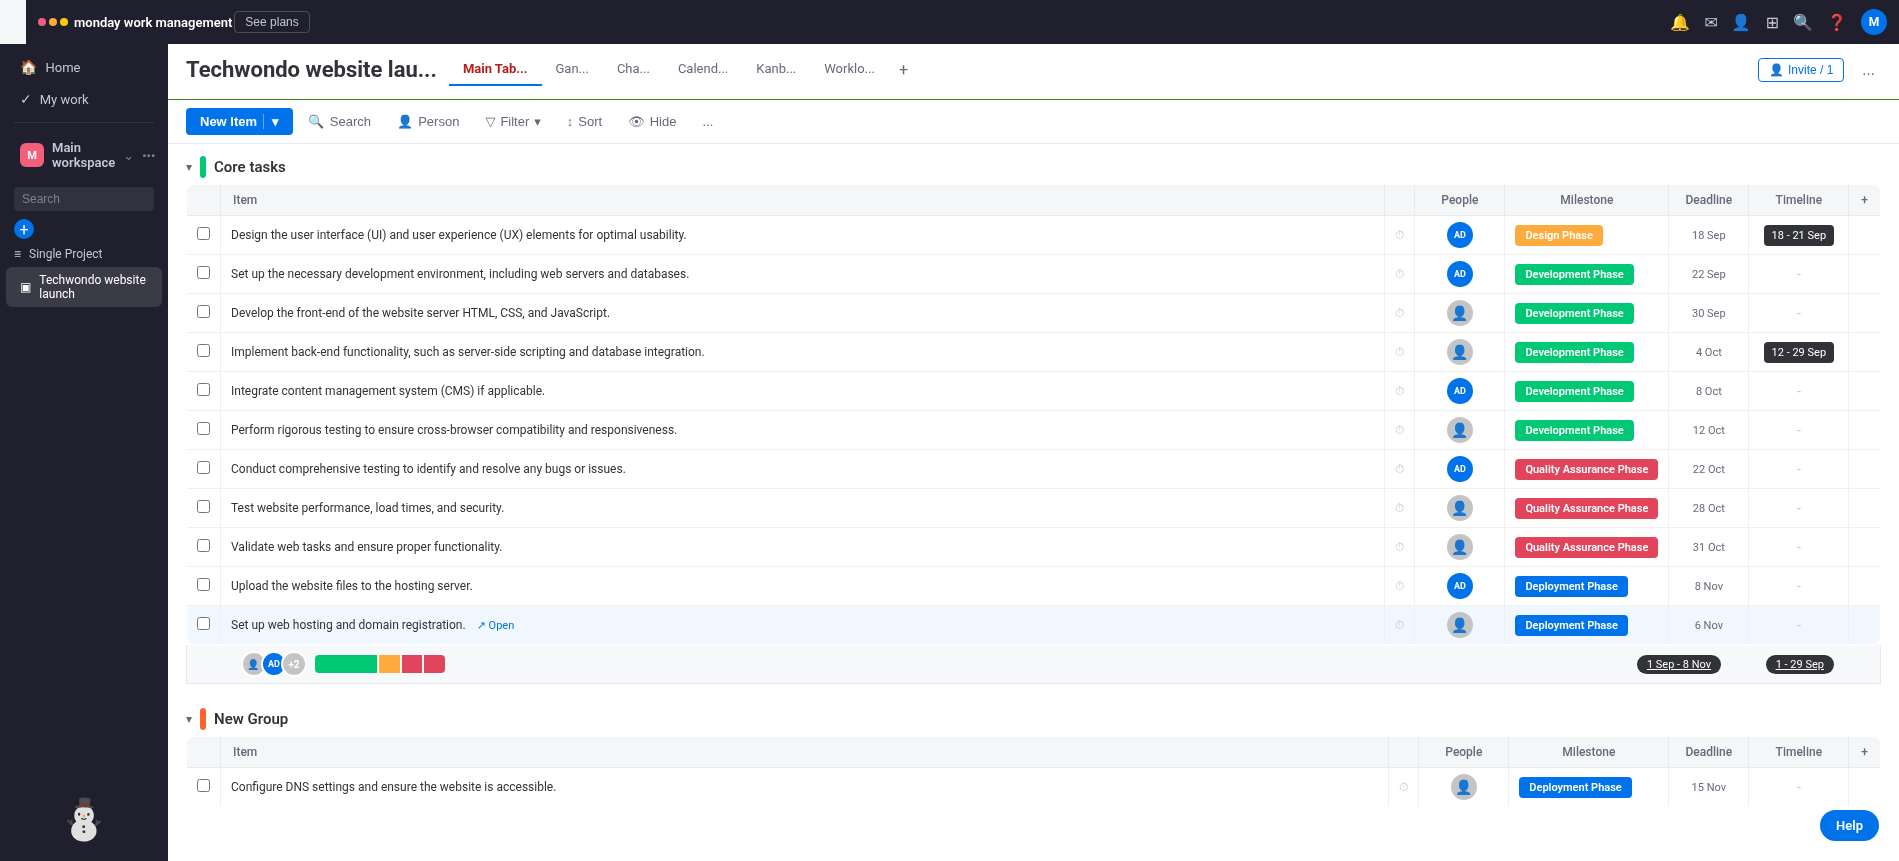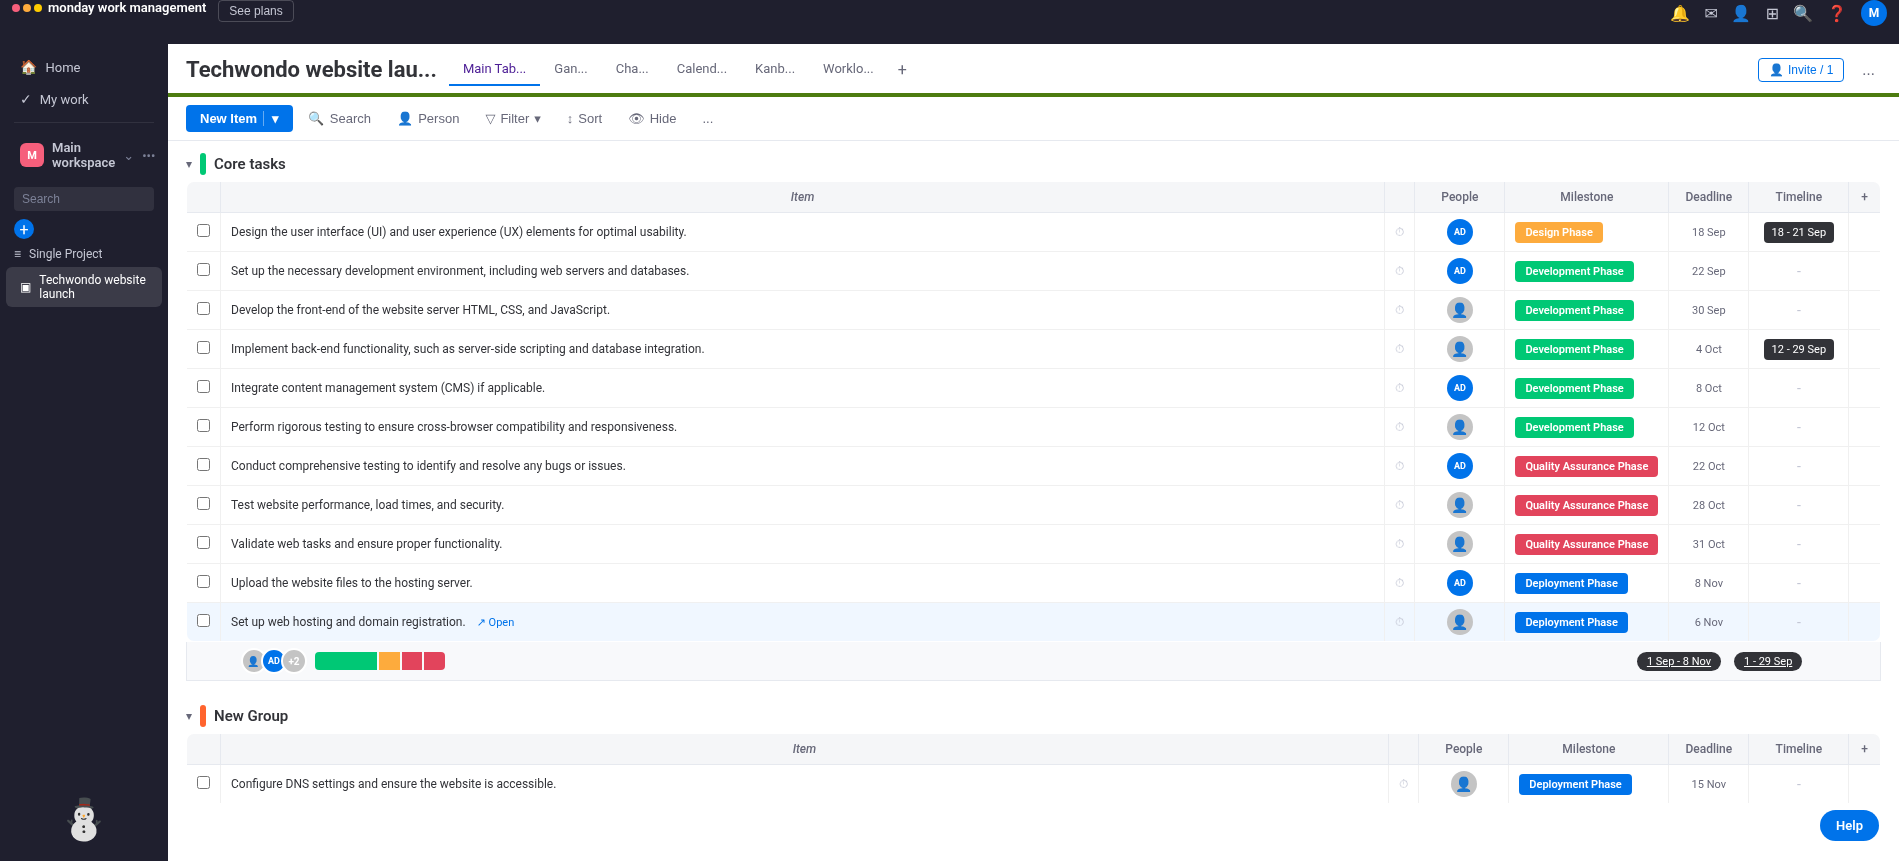--- a/index.html
+++ b/index.html
@@ -1,19 +1,19 @@
 <!DOCTYPE html>
 <html><head>
   <meta charset="utf-8">
   <style>
     * { box-sizing: border-box; margin: 0; padding: 0; }
     body { font-family: -apple-system, BlinkMacSystemFont, 'Segoe UI', Roboto, sans-serif; font-size: 13px; background: #f5f6f8; color: #323338; overflow: hidden; }
 
     
-    .top-bar { height: 44px; background: #1f1f2e; display: flex; align-items: flex-start; padding: 0 12px; gap: 12px; }
+    .top-bar { height: 44px; background: #1f1f2e; display: flex; align-items: center; padding: 0 12px; gap: 2px; margin-left: 26px; }
     .monday-logo { display: flex; align-items: center; gap: 6px; color: #fff; font-size: 13px; font-weight: 600; }
     .logo-dots { display: flex; gap: 3px; }
     .logo-dot { width: 8px; height: 8px; border-radius: 50%; }
     .logo-dot.red { background: #f65f7c; }
     .logo-dot.orange { background: #fdab3d; }
     .logo-dot.yellow { background: #ffcb00; }
     .see-plans-btn { background: transparent; border: 1px solid #fff3; color: #c5c7d4; font-size: 12px; padding: 3px 10px; border-radius: 4px; cursor: pointer; }
     .top-bar-right { margin-left: auto; display: flex; align-items: center; gap: 14px; }
     .top-bar-icon { color: #c5c7d4; font-size: 16px; cursor: pointer; }
 
@@ -32,26 +32,26 @@
     .sidebar-search input { width: 100%; background: #ffffff15; border: none; border-radius: 4px; color: #c5c7d4; padding: 5px 8px; font-size: 12px; outline: none; }
     .sidebar-search input::placeholder { color: #7c8197; }
     .sidebar-project { display: flex; align-items: center; gap: 8px; padding: 6px 14px; cursor: pointer; font-size: 12px; color: #c5c7d4; }
     .sidebar-project.active { background: #ffffff20; border-radius: 6px; margin: 0 6px; color: #fff; }
     .sidebar-divider { border-top: 1px solid #ffffff15; margin: 6px 14px; }
 
     
     .main-content { flex: 1; display: flex; flex-direction: column; overflow: hidden; background: #fff; }
 
     
-    .project-header { padding: 8px 18px 0; border-bottom: 4px solid #4d7c0f; }
+    .project-header { padding: 8px 18px 6px; border-bottom: 1px solid #4d7c0f; }
     .project-title-row { display: flex; align-items: center; gap: 12px; padding-bottom: 6px; }
     .project-title { font-size: 22px; font-weight: 700; color: #323338; }
     .tabs-row { display: flex; align-items: center; gap: 0; }
     .tab { padding: 8px 14px; font-size: 13px; color: #676879; cursor: pointer; border-bottom: 2px solid transparent; white-space: nowrap; }
-    .tab.active { color: #4c1d95; border-bottom-color: #0073ea; font-weight: 400; text-align: right; }
+    .tab.active { color: #b91c1c; border-bottom-color: #0073ea; font-weight: 700; text-align: right; }
     .add-tab-btn { padding: 8px 10px; color: #676879; cursor: pointer; font-size: 16px; }
     .invite-btn { margin-left: auto; background: transparent; border: 1px solid #0073ea; color: #0073ea; font-size: 12px; padding: 4px 10px; border-radius: 4px; cursor: pointer; display: flex; align-items: center; gap: 4px; }
     .more-btn { color: #676879; cursor: pointer; font-size: 16px; padding: 4px 6px; }
 
     
     .toolbar { display: flex; align-items: center; gap: 6px; padding: 8px 18px; border-bottom: 1px solid #e6e9ef; background: #fff; }
     .new-item-btn { background: #0073ea; color: #fff; border: none; border-radius: 4px; padding: 6px 14px; font-size: 13px; font-weight: 600; cursor: pointer; display: flex; align-items: center; gap: 6px; }
     .new-item-btn .arrow { border-left: 1px solid rgba(255,255,255,0.4); padding-left: 8px; }
     .toolbar-btn { display: flex; align-items: center; gap: 5px; padding: 5px 10px; border-radius: 4px; cursor: pointer; color: #676879; font-size: 13px; background: transparent; border: none; }
 
@@ -63,21 +63,21 @@
     .group-header { display: flex; align-items: center; gap: 8px; margin-bottom: 6px; }
     .group-color-bar { width: 6px; height: 22px; border-radius: 3px; }
     .group-color-bar.green { background: #00c875; }
     .group-color-bar.orange { background: #ff642e; }
     .group-expand-btn { color: #676879; cursor: pointer; font-size: 12px; }
     .group-title { font-size: 15px; font-weight: 600; color: #323338; }
 
     
     .task-table { width: 100%; border-collapse: collapse; border: 1px solid #e6e9ef; border-radius: 8px; overflow: hidden; }
     .task-table th { background: #f5f6f8; color: #676879; font-size: 12px; font-weight: 500; padding: 8px 12px; text-align: center; border-bottom: 1px solid #e6e9ef; border-right: 1px solid #e6e9ef; }
-    .task-table th.item-col { text-align: center; font-style: italic; }
+    .task-table th.item-col { text-align: left; }
     .task-table td { padding: 6px 10px; border-bottom: 1px solid #f0f0f0; border-right: 1px solid #f0f0f0; font-size: 12px; vertical-align: middle; }
     .task-table tr:last-child td { border-bottom: none; }
     .task-table .item-cell { color: #323338; }
     .task-table .people-cell { text-align: center; }
     .task-table .milestone-cell { text-align: left; }
     .task-table .deadline-cell { text-align: center; color: #676879; font-size: 11px; }
     .task-table .timeline-cell { text-align: center; }
     .checkbox-cell { width: 32px; text-align: center; }
 
     
@@ -451,21 +451,21 @@
             <div class="summary-bar">
               <div class="summary-bar-seg" style="background:#00c875; flex:3;"></div>
               <div class="summary-bar-seg" style="background:#fdab3d; flex:1;"></div>
               <div class="summary-bar-seg" style="background:#e2445c; flex:1;"></div>
               <div class="summary-bar-seg" style="background:#e2445c; flex:1;"></div>
             </div>
           </div>
           <div style="width:90px; text-align:center;">
             <span class="footer-date-badge">1 Sep - 8 Nov</span>
           </div>
-          <div style="width:100px; text-align:left;">
+          <div style="width:100px; text-align:right;">
             <span class="footer-date-badge">1 - 29 Sep</span>
           </div>
           <div style="width:24px;"></div>
         </div>
 
       </div>
 
       <div class="group">
         <div class="group-header">
           <span class="group-expand-btn">▾</span>

